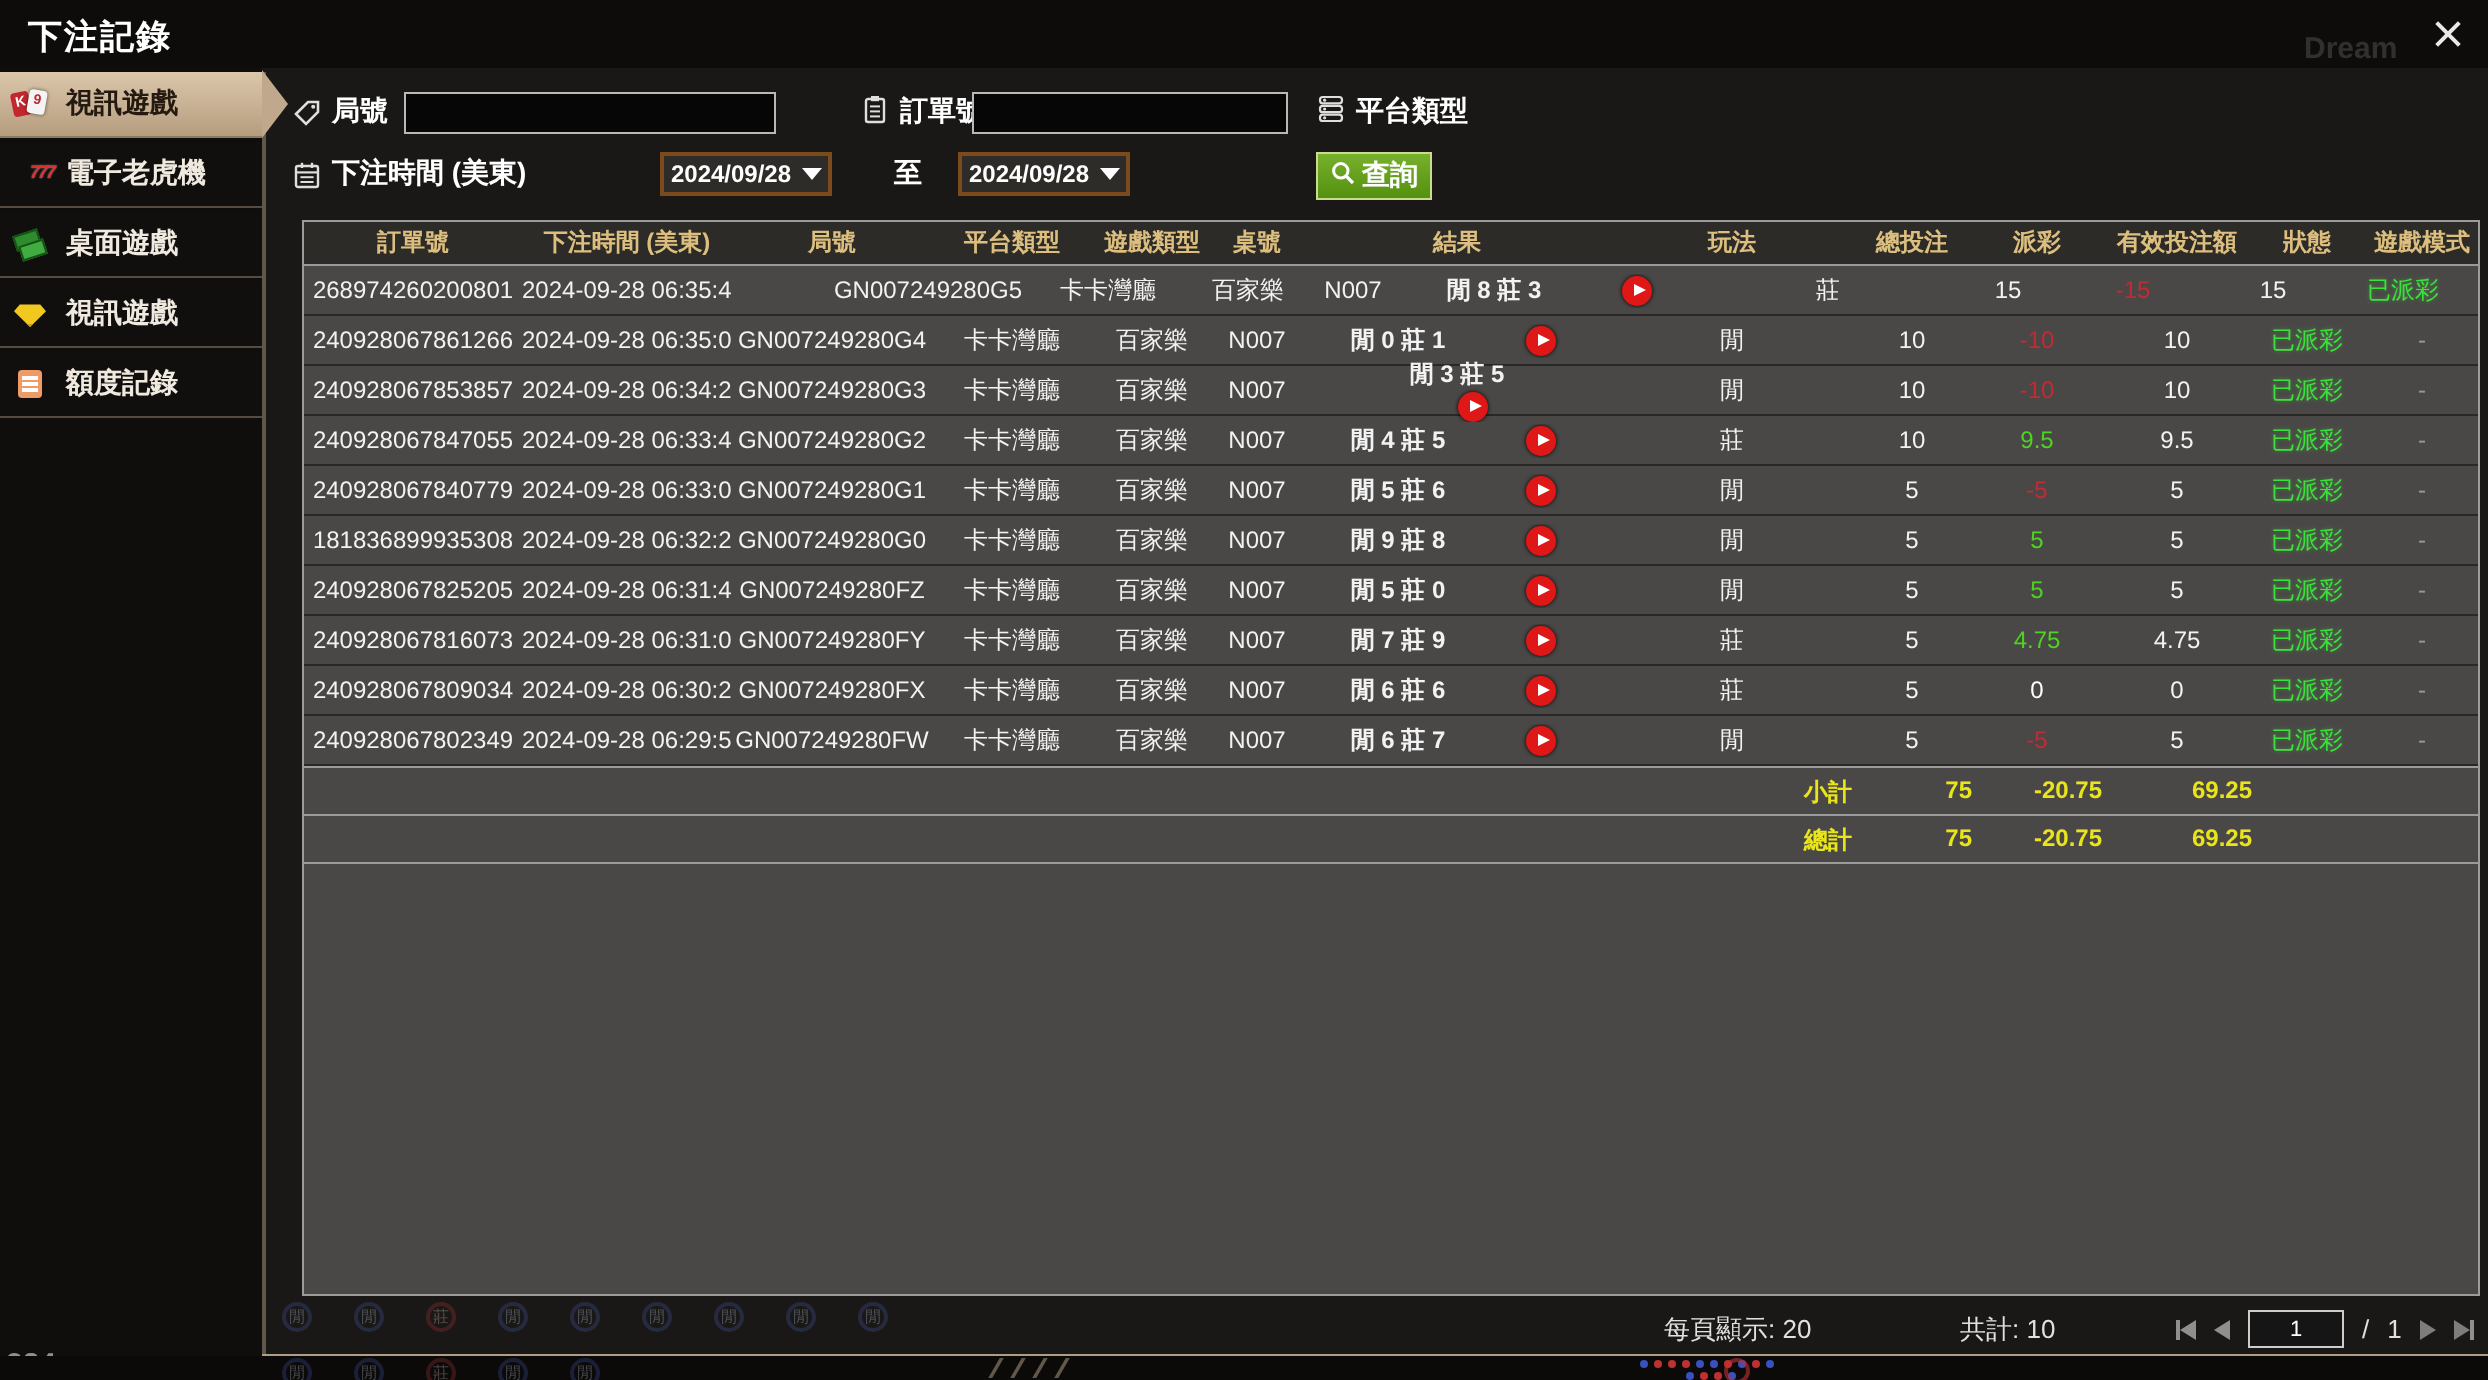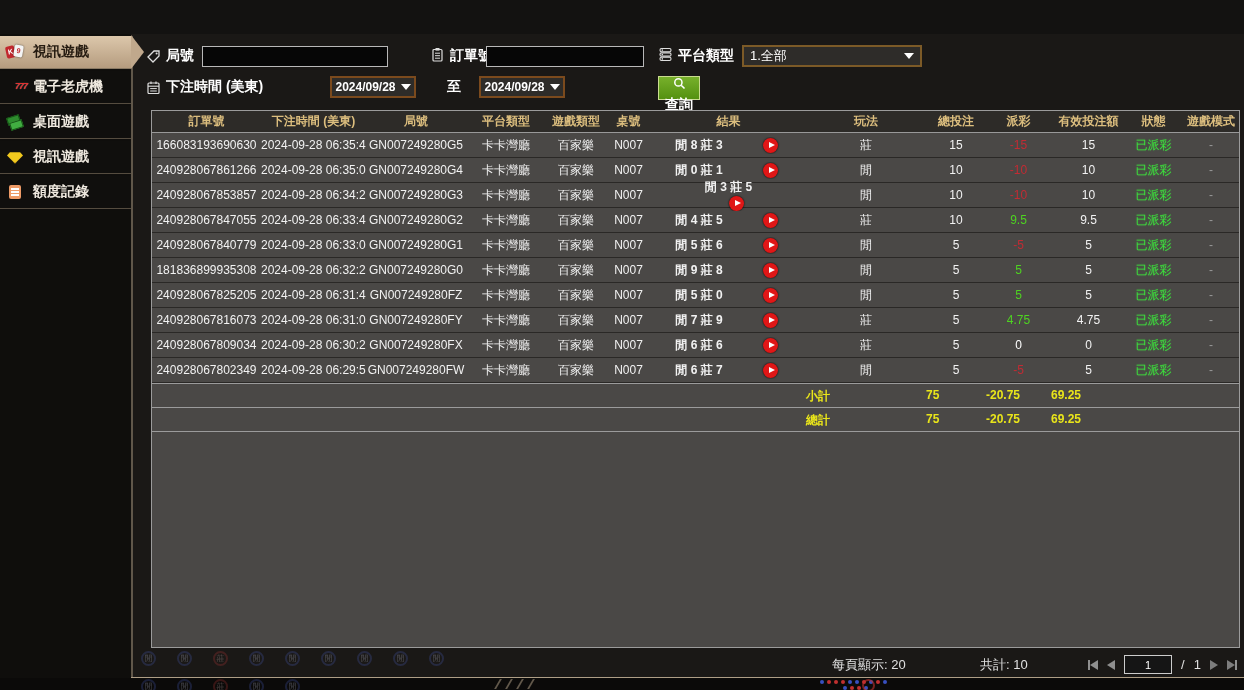--- a/index.html
+++ b/index.html
@@ -69,21 +69,21 @@
   .rtext{width:96px;text-align:center;font-weight:bold;}
   .playbtn{width:15px;height:15px;border-radius:50%;background:#e01717;position:relative;margin-left:16px;
            cursor:pointer;box-shadow:0 0 2px #000;}
   .playbtn::after{content:'';position:absolute;left:5.5px;top:4px;border-left:6px solid #fff;
            border-top:3.5px solid transparent;border-bottom:3.5px solid transparent;}
   .neg{color:#c22b33;} .pos{color:#4ed321;} .zero{color:#ffffff;}
   .status{color:#3be23b;text-shadow:0 0 2px rgba(70,255,70,.35);}
   .mode{color:#999999;}
   .sumrow{position:relative;height:23px;border-top:1px solid #9b9b9b;color:#e9e51a;font-weight:bold;font-size:12px;}
   .sumrow.total{border-bottom:1px solid #9b9b9b;}
-  .sumrow span{position:absolute;top:4px;text-align:left;}
+  .sumrow span{position:absolute;top:4px;text-align:right;}
   .sum-label{left:654px;width:120px;}
   .sum-bet{left:774px;width:60px;}
   .sum-pay{left:834px;width:65px;}
   .sum-valid{left:899px;width:75px;}
 
   
   .pg-label{position:absolute;color:#e0e0e0;font-size:13px;top:656px;}
   .pager{position:absolute;left:1088px;top:655px;display:flex;align-items:center;gap:9px;color:#e0e0e0;font-size:13px;}
   .pgbtn{display:flex;align-items:center;cursor:pointer;}
   .tri-l{width:0;height:0;border-right:8px solid #8f8f8f;border-top:5px solid transparent;border-bottom:5px solid transparent;}
@@ -106,20 +106,25 @@
   .bead{width:4px;height:4px;border-radius:50%;flex:none;}
   .bead.b{background:#3850c0;} .bead.r{background:#c03030;}
   .ghost-ring{position:absolute;left:993px;top:680px;width:9px;height:9px;border-radius:50%;
               border:2px solid #c03030;opacity:.6;}
 </style>
 </head>
 <body>
 
 <div class="screen">
 
+  <div class="titlebar">
+    <span class="title">下注記錄</span>
+    <span class="ghost-brand">Dream</span>
+    <span class="close"></span>
+  </div>
 
   <div class="sidebar-bg"></div>
   <div class="content-bg"></div>
   <div class="v-line"></div>
 
   <div>
       <div class="side-item selected" style="top: 36px;">
         <span class="sicon">
           <span class="mini-card mc-red">K</span>
           <span class="mini-card mc-white">9</span>
@@ -178,24 +183,20 @@
     <svg width="15" height="15" viewBox="0 0 15 15">
         <rect x="2" y="1.5" width="11" height="3.2" rx="1.4" fill="none" stroke="#dedede" stroke-width="1.1"></rect>
         <rect x="2" y="5.9" width="11" height="3.2" rx="1.4" fill="none" stroke="#dedede" stroke-width="1.1"></rect>
         <rect x="2" y="10.3" width="11" height="3.2" rx="1.4" fill="none" stroke="#dedede" stroke-width="1.1"></rect>
         <circle cx="4.3" cy="3.1" r=".8" fill="#dedede"></circle>
         <circle cx="4.3" cy="7.5" r=".8" fill="#dedede"></circle>
         <circle cx="4.3" cy="11.9" r=".8" fill="#dedede"></circle>
       </svg>
   </span>
   <span class="flabel" style="left:678px;top:47px;">平台類型</span>
-  <div class="dropdown" style="left:742px;top:45px;width:180px;">
-    <span class="grow">1.全部</span>
-    <span class="dd-arrow"></span>
-  </div>
 
   <span class="ficon" style="left:146px;top:80px;">
     <svg width="15" height="15" viewBox="0 0 15 15">
         <rect x="2" y="3" width="11" height="10.5" rx="1" fill="none" stroke="#dedede" stroke-width="1.2"></rect>
         <line x1="2" y1="6.2" x2="13" y2="6.2" stroke="#dedede" stroke-width="1.1"></line>
         <line x1="5" y1="1.4" x2="5" y2="4" stroke="#dedede" stroke-width="1.2"></line>
         <line x1="10" y1="1.4" x2="10" y2="4" stroke="#dedede" stroke-width="1.2"></line>
         <line x1="4.2" y1="8.6" x2="10.8" y2="8.6" stroke="#dedede" stroke-width="1"></line>
         <line x1="4.2" y1="11" x2="10.8" y2="11" stroke="#dedede" stroke-width="1"></line>
       </svg>
@@ -203,21 +204,21 @@
   <span class="flabel" style="left:166px;top:78px;">下注時間 (美東)</span>
   <div class="datebox" style="left:330px;top:76px;width:86px;">
     <span>2024/09/28</span>
     <span class="dd-arrow"></span>
   </div>
   <span class="flabel" style="left:447px;top:78px;">至</span>
   <div class="datebox" style="left:479px;top:76px;width:86px;">
     <span>2024/09/28</span>
     <span class="dd-arrow"></span>
   </div>
-  <button class="search-btn" style="left:658px;top:76px;flex-direction:column;">
+  <button class="search-btn" style="left:658px;top:76px;">
     <span><svg width="13" height="13" viewBox="0 0 13 13">
           <circle cx="5.4" cy="5.4" r="3.6" fill="none" stroke="#fff" stroke-width="1.5"></circle>
           <line x1="8.2" y1="8.2" x2="11.5" y2="11.5" stroke="#fff" stroke-width="1.6"></line>
         </svg></span>
     <span>查詢</span>
   </button>
 
   <div class="tablewrap">
     <div class="thead">
         <div class="th" style="width: 109px;">訂單號</div>
@@ -229,23 +230,23 @@
         <div class="th" style="width: 155px;">結果</div>
         <div class="th" style="width: 120px;">玩法</div>
         <div class="th" style="width: 60px;">總投注</div>
         <div class="th" style="width: 65px;">派彩</div>
         <div class="th" style="width: 75px;">有效投注額</div>
         <div class="th" style="width: 55px;">狀態</div>
         <div class="th" style="width: 60px;">遊戲模式</div>
       </div>
     <div>
         <div class="trow">
-          <div class="td" style="width: 109px;">166083193690630</div>
+          <div class="td" style="width: 109px;">268974260200801</div>
           <div class="td" style="width: 105px;">2024-09-28 06:35:40</div>
-          <div class="td" style="width: 100px;">GN007249280G5</div>
+          <div class="td" style="width: 100px; margin-left: 48px;">GN007249280G5</div>
           <div class="td" style="width: 80px;">卡卡灣廳</div>
           <div class="td" style="width: 60px;">百家樂</div>
           <div class="td" style="width: 45px;">N007</div>
           <div class="td result-cell" style="width: 155px;">
             <span class="rtext">閒 8 莊 3</span>
             <span class="playbtn"></span>
           </div>
           <div class="td" style="width: 120px;">莊</div>
           <div class="td" style="width: 60px;">15</div>
           <div class="td neg" style="width: 65px;">-15</div>

